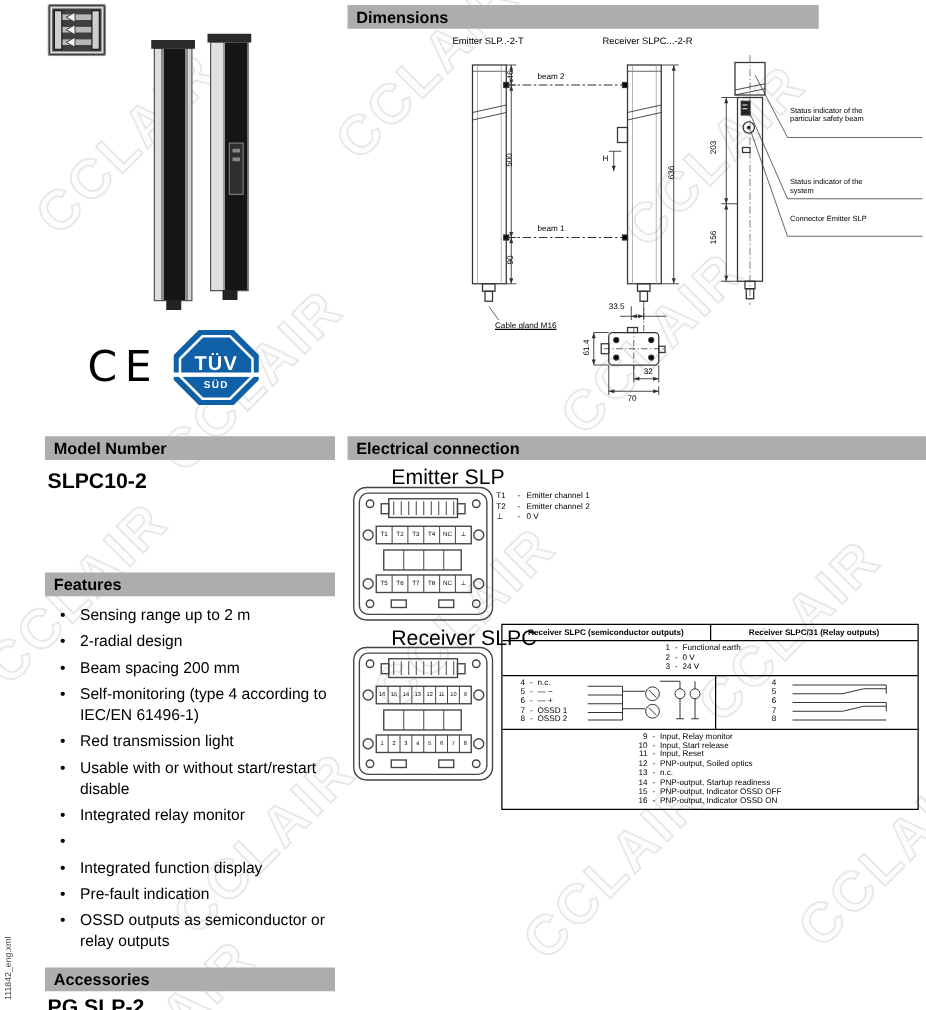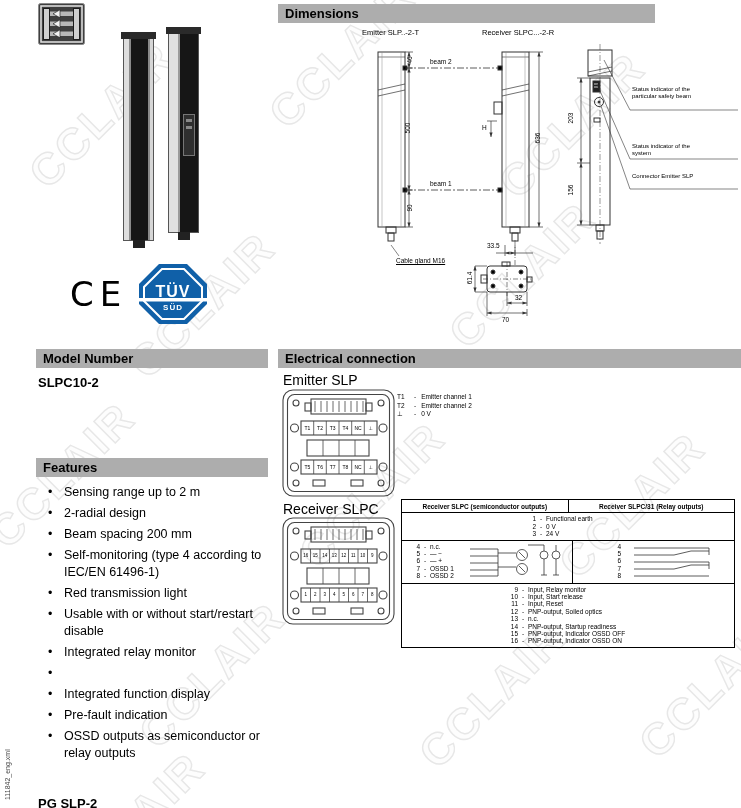--- a/index.html
+++ b/index.html
@@ -30,35 +30,35 @@
   .tower-side  { left:73px; top:5px; width:31px; height:200px;
     background:linear-gradient(90deg,#e0e0e0 0 9px,#9a9a9a 9px 11px,#161616 11px 31px); }
   .tower::before { content:""; position:absolute; left:-3px; top:-7px; width:35px; height:7px; background:#2a2a2a; }
   .tower::after  { content:""; position:absolute; left:9px; bottom:-8px; width:12px; height:8px; background:#222; }
   .tower-window { position:absolute; left:14px; top:80px; width:12px; height:42px; background:#2f2f2f; border:1px solid #767676; }
   .tower-window i { display:block; width:6px; height:3px; background:#888; margin:4px auto 0; }
   .ce-mark { left:70px; top:274px; font-size:34px; letter-spacing:6px; font-family:"DejaVu Sans",sans-serif; }
   .tuv { left:138px; top:263px; width:70px; height:62px; }
   .tuv .t1 { position:absolute; left:0; top:20px; width:70px; text-align:center; color:#fff; font-weight:bold; font-size:16px; letter-spacing:1px; }
   .tuv .t2 { position:absolute; left:0; top:40px; width:70px; text-align:center; color:#fff; font-weight:bold; font-size:8px; letter-spacing:1px; }
-  .model-name { font-size:13px; font-weight:bold; }
+  .model-name { font-size:17px; font-weight:bold; }
   .body-txt { font-size:12.5px; line-height:16px; }
   .features-list { list-style:none; font-size:12.5px; line-height:17px; width:234px; }
   .features-list li { display:flex; margin-bottom:4px; }
   .features-list .blt { width:16px; flex:none; }
   
   .fig-dim { left:278px; top:26px; width:463px; height:322px; }
   .fig-dim svg { position:absolute; left:0; top:0; }
   .dlabel { position:absolute; font-size:6.5px; line-height:8px; white-space:nowrap; }
   .flabel { position:absolute; font-size:7.5px; white-space:nowrap; }
   .rot { transform:rotate(-90deg); transform-origin:center; }
   .callout { position:absolute; font-size:6px; line-height:7px; width:64px; }
   .underl { text-decoration:underline; }
   
-  .sub-label { position:absolute; z-index:1; font-size:14px; }
+  .sub-label { position:absolute; z-index:1; font-size:17px;margin-left:30px; }
   .ebox { position:absolute; z-index:1; }
   .trow { position:absolute; z-index:2; left:20px; width:76px; display:flex; }
   .trow span { flex:1; text-align:center; font-size:5px; line-height:6px; }
   .trow.r8 span { font-size:4.5px; }
   .legend { position:absolute; z-index:1; font-size:6.5px; line-height:8.5px; }
   .legend .row { display:flex; }
   .legend .pin { width:12px; }
   .legend .sep { margin:0 5px; }
   
   .ptable { position:absolute; z-index:1; left:401px; top:499px; width:334px; border:1px solid #000; font-size:6.5px; line-height:7.4px; background:transparent; }
@@ -181,20 +181,23 @@
     <li>
         <span class="blt">•</span>
         <span>Pre-fault indication</span>
       </li>
     <li>
         <span class="blt">•</span>
         <span>OSSD outputs as semiconductor or relay outputs</span>
       </li>
   </ul>
 
+  <div class="sec-hdr" style="left:36px;top:774px;width:232px">
+    <span>Accessories</span>
+  </div>
   <div class="z model-name" style="left:38px;top:796px">PG SLP-2</div>
 
   <div class="side-text">111842_eng.xml</div>
 
   <div class="sec-hdr" style="left:278px;top:4px;width:377px">
     <span>Dimensions</span>
   </div>
 
   <div class="z fig-dim">
     <svg viewBox="0 0 463 322" width="463" height="322">

